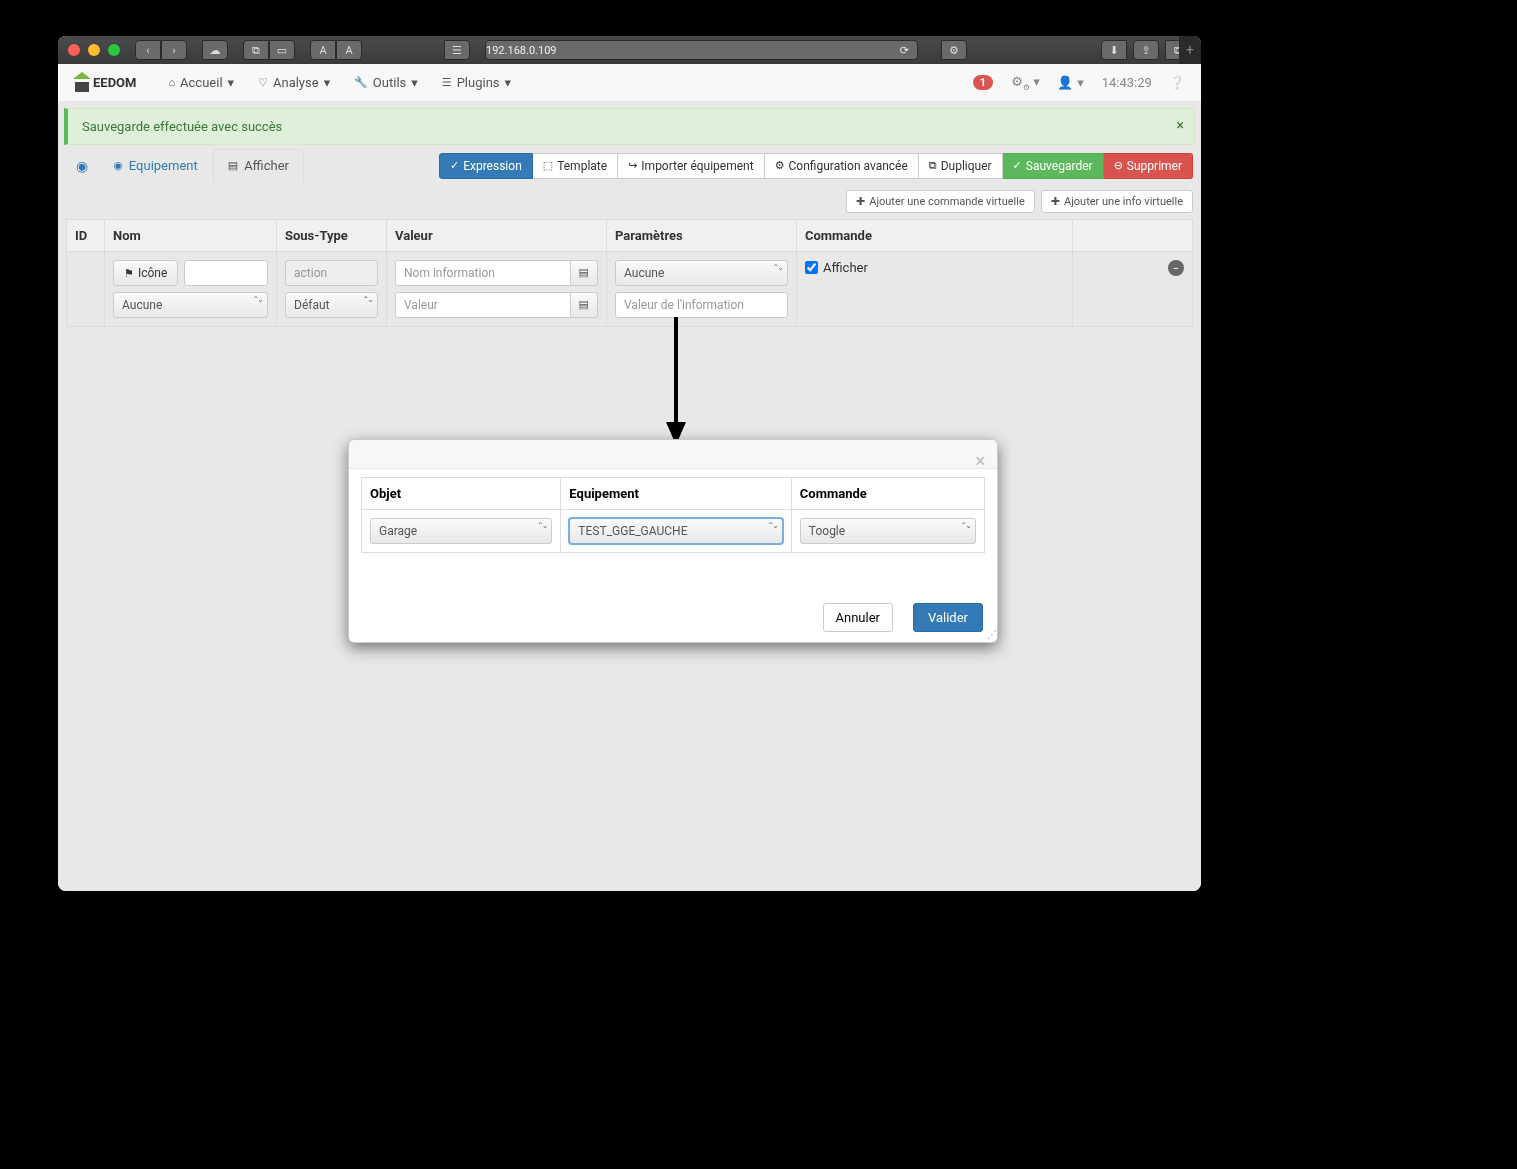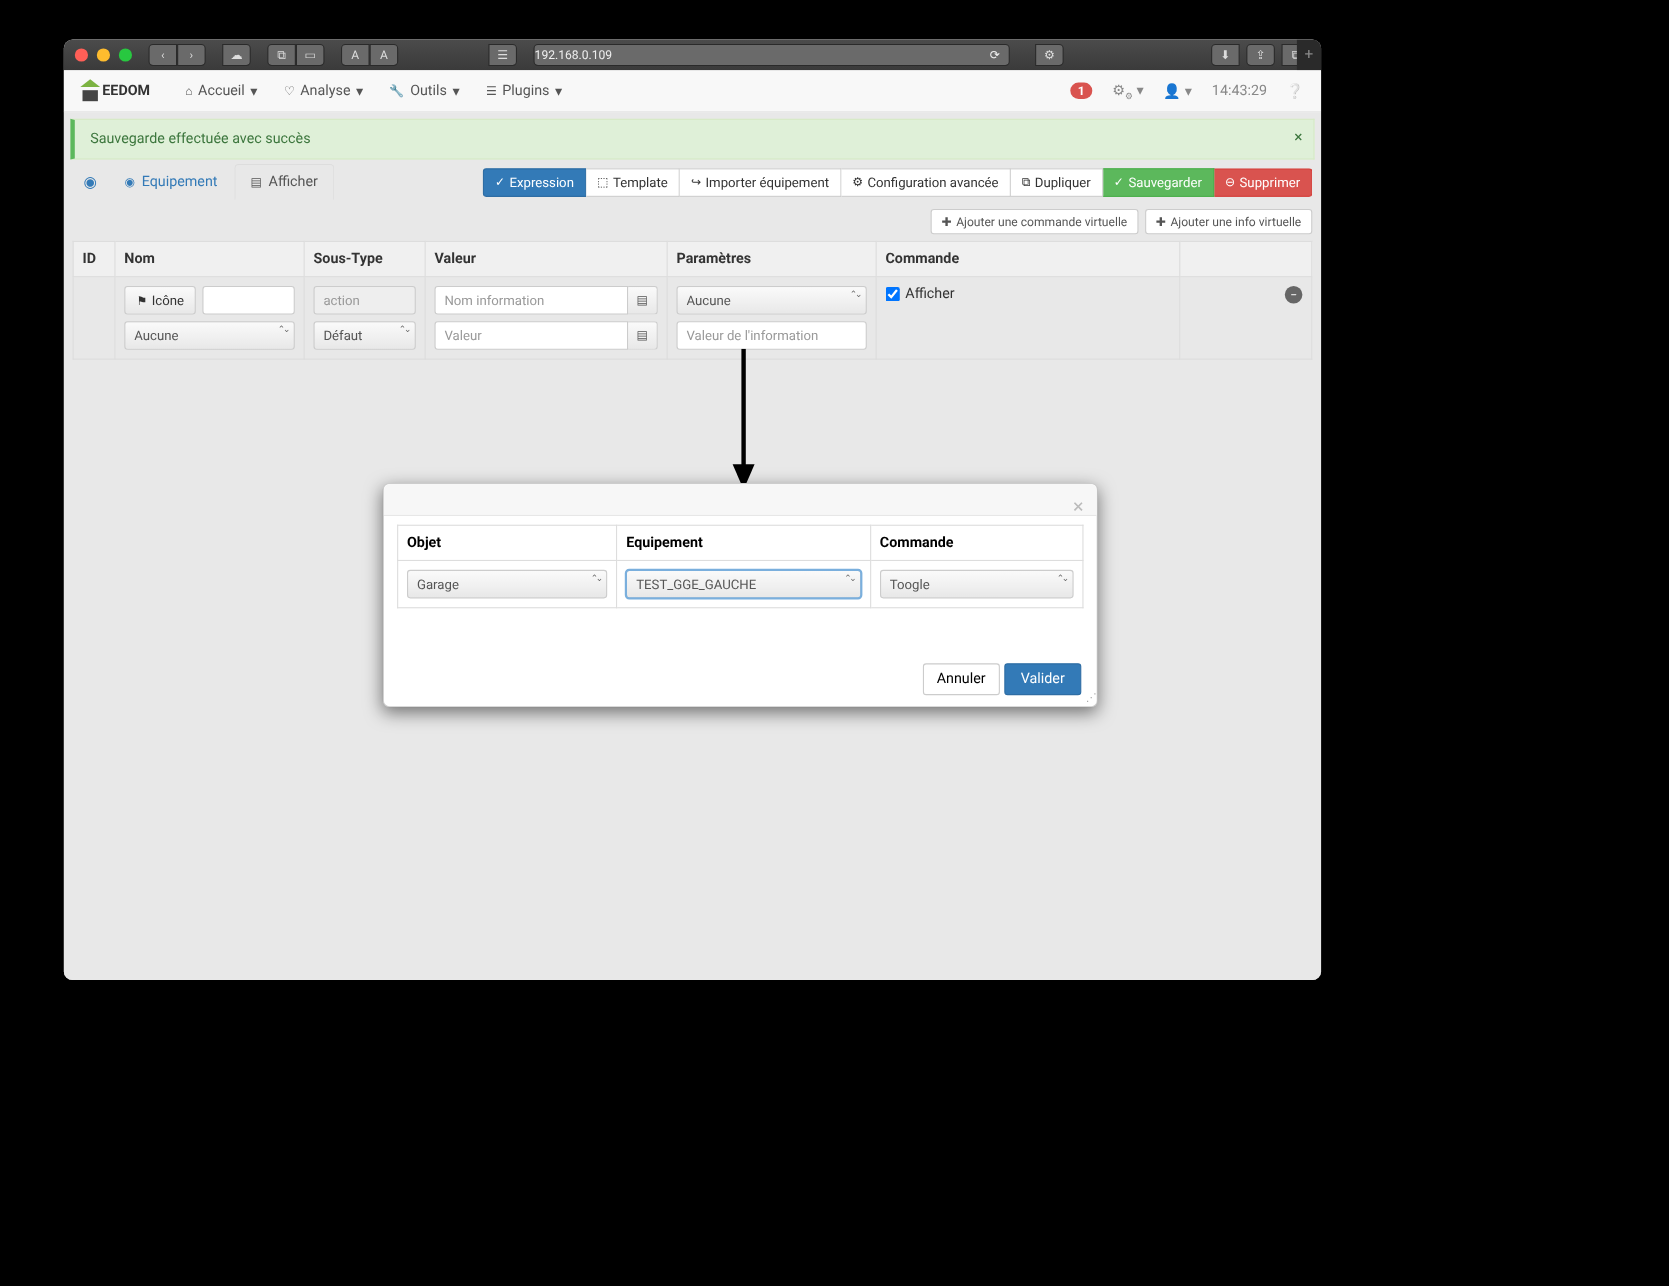--- a/index.html
+++ b/index.html
@@ -62,21 +62,21 @@
 .remove-circle{width:16px;height:16px;border-radius:50%;background:#666;color:#fff;display:flex;align-items:center;justify-content:center;font-size:11px;cursor:pointer;margin-left:auto}
 .modal{position:absolute;left:290px;top:375px;width:650px;background:#fff;border:1px solid rgba(0,0,0,.2);border-radius:6px;box-shadow:0 5px 15px rgba(0,0,0,.5)}
 .modal-hdr{padding:14px;border-bottom:1px solid #e5e5e5;position:relative;background:#f7f7f7;border-radius:6px 6px 0 0}
 .modal-hdr h4{font-size:17px;color:#333;font-weight:bold}
 .modal-close{position:absolute;right:12px;top:10px;color:#bbb;font-size:18px;cursor:pointer}
 .modal-body{padding:8px 12px 40px}
 .modal-table{width:100%;border-collapse:collapse}
 .modal-table th,.modal-table td{border:1px solid #ddd;padding:8px;text-align:left;font-size:13px}
 .modal-table th{font-weight:bold}
 .modal-table select{width:100%}
-.modal-ftr{padding:10px 14px;text-align:right;display:flex;justify-content:flex-end;gap:4px}
+.modal-ftr{padding:10px 14px;text-align:right;display:flex;justify-content:flex-end;gap:20px}
 .btn-default{padding:6px 12px;border:1px solid #ccc;background:#fff;border-radius:3px;font-size:13px;cursor:pointer}
 .btn-primary2{padding:6px 14px;border:1px solid #2e6da4;background:#337ab7;color:#fff;border-radius:3px;font-size:13px;cursor:pointer}
 .resize{position:absolute;right:2px;bottom:2px;color:#aaa;font-size:10px;letter-spacing:-2px}
 .arrow{position:absolute;left:600px;top:253px;pointer-events:none}
 .sel-focus{outline:2px solid #7aafdd;outline-offset:-1px}
 .ic{font-style:normal;font-size:11px}
 </style>
 </head>
 <body>
 

